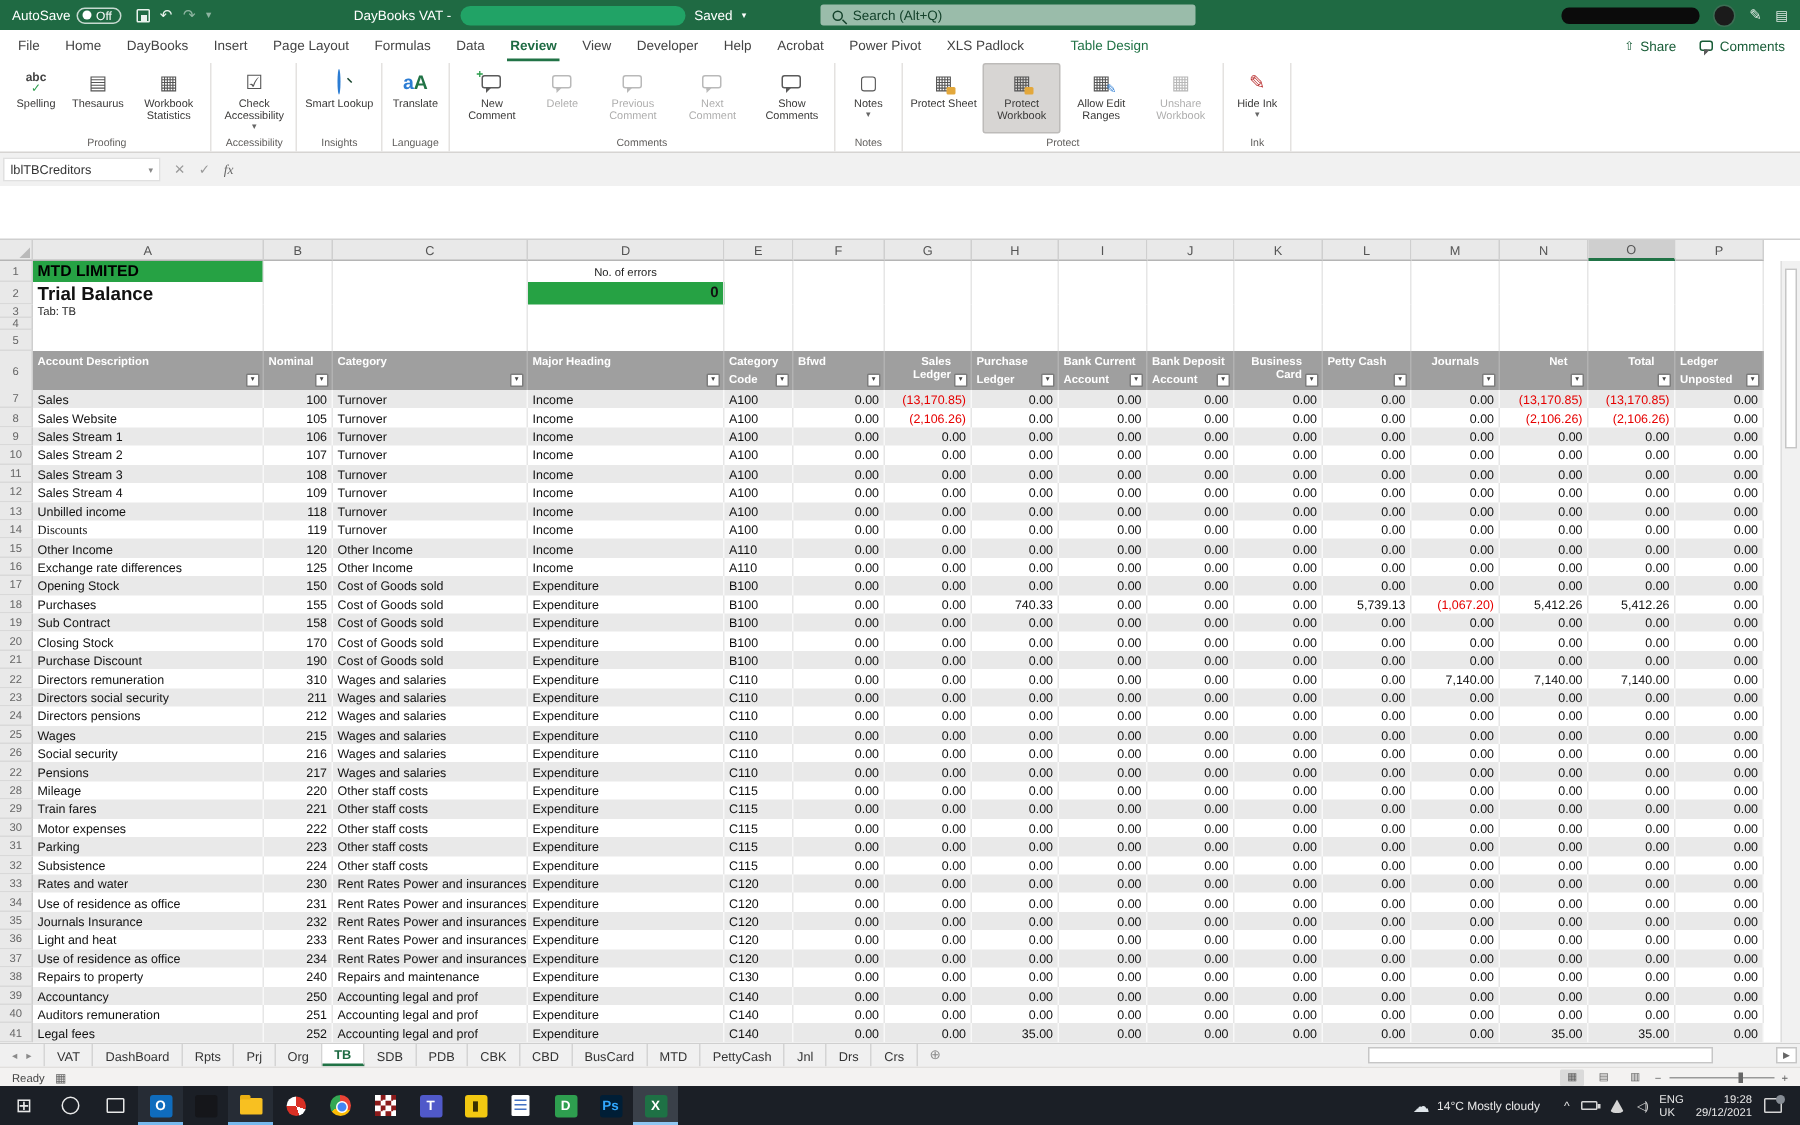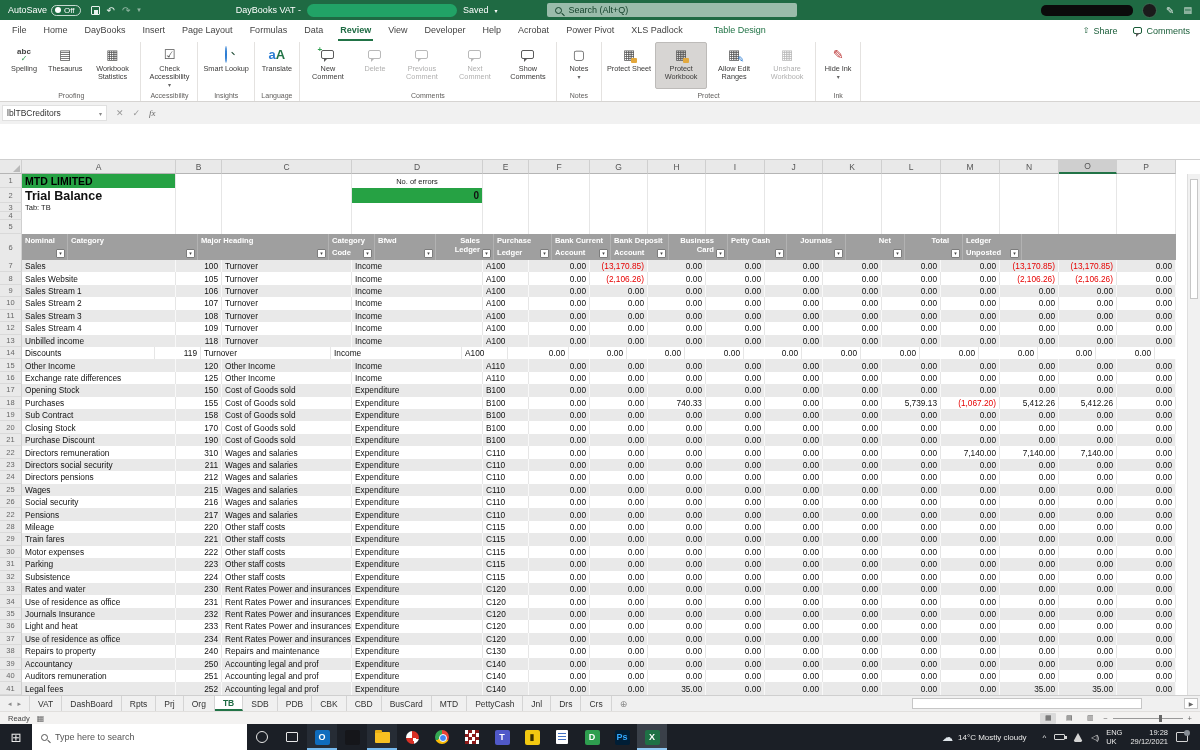--- a/index.html
+++ b/index.html
@@ -483,20 +483,24 @@
             <div class="cell" style="width: 59px;"></div>
             <div class="cell" style="width: 59px;"></div>
             <div class="cell" style="width: 59px;"></div>
             <div class="cell" style="width: 59px;"></div>
             <div class="cell" style="width: 58px;"></div>
             <div class="cell" style="width: 59px;"></div>
           </div>
         </div>
       <div class="band" id="band">
           <div class="bgutter">6</div>
+          <div class="bcell" style="width: 154px;">
+            <div class="l1">Account Description</div>
+            <div class="filterbtn">▾</div>
+          </div>
           <div class="bcell alr" style="width: 46px;">
             <div class="l1">Nominal</div>
             <div class="filterbtn">▾</div>
           </div>
           <div class="bcell" style="width: 130px;">
             <div class="l1">Category</div>
             <div class="filterbtn">▾</div>
           </div>
           <div class="bcell" style="width: 131px;">
             <div class="l1">Major Heading</div>
@@ -685,21 +689,21 @@
             <div class="cell num" style="width: 58px;">0.00</div>
             <div class="cell num" style="width: 59px;">0.00</div>
             <div class="cell num" style="width: 59px;">0.00</div>
             <div class="cell num" style="width: 59px;">0.00</div>
             <div class="cell num" style="width: 59px;">0.00</div>
             <div class="cell num" style="width: 58px;">0.00</div>
             <div class="cell num" style="width: 59px;">0.00</div>
           </div>
           <div class="dr">
             <div class="gutter">14</div>
-            <div class="cell" style="width: 133px;">Discounts</div>
+            <div class="cell" style="width: 154px; font-family: Liberation Serif, serif;">Discounts</div>
             <div class="cell num" style="width: 46px;">119</div>
             <div class="cell" style="width: 130px;">Turnover</div>
             <div class="cell" style="width: 131px;">Income</div>
             <div class="cell" style="width: 46px;">A100</div>
             <div class="cell num" style="width: 61px;">0.00</div>
             <div class="cell num" style="width: 58px;">0.00</div>
             <div class="cell num" style="width: 58px;">0.00</div>
             <div class="cell num" style="width: 59px;">0.00</div>
             <div class="cell num" style="width: 58px;">0.00</div>
             <div class="cell num" style="width: 59px;">0.00</div>
@@ -1269,24 +1273,20 @@
       <span style="color:#666">−</span>
       <span class="zoomtrack">
           <span class="zoomthumb"></span>
         </span>
       <span style="color:#666">+</span>
     </div>
   </div>
 
   <div class="taskbar">
     <div class="startbtn">⊞</div>
-    <div class="tsearch">
-      <span class="mag"></span>
-      <span>Type here to search</span>
-    </div>
     <div id="taskapps" style="display:flex;align-items:stretch">
         <div class="appbtn">
           <span style="width: 12px; height: 12px; border: 1.4px solid rgb(232, 232, 232); border-radius: 50%;"></span>
         </div>
         <div class="appbtn">
           <span class="taskview"></span>
         </div>
         <div class="appbtn open">
           <span class="ai" style="background: rgb(15, 108, 189);">O</span>
         </div>

